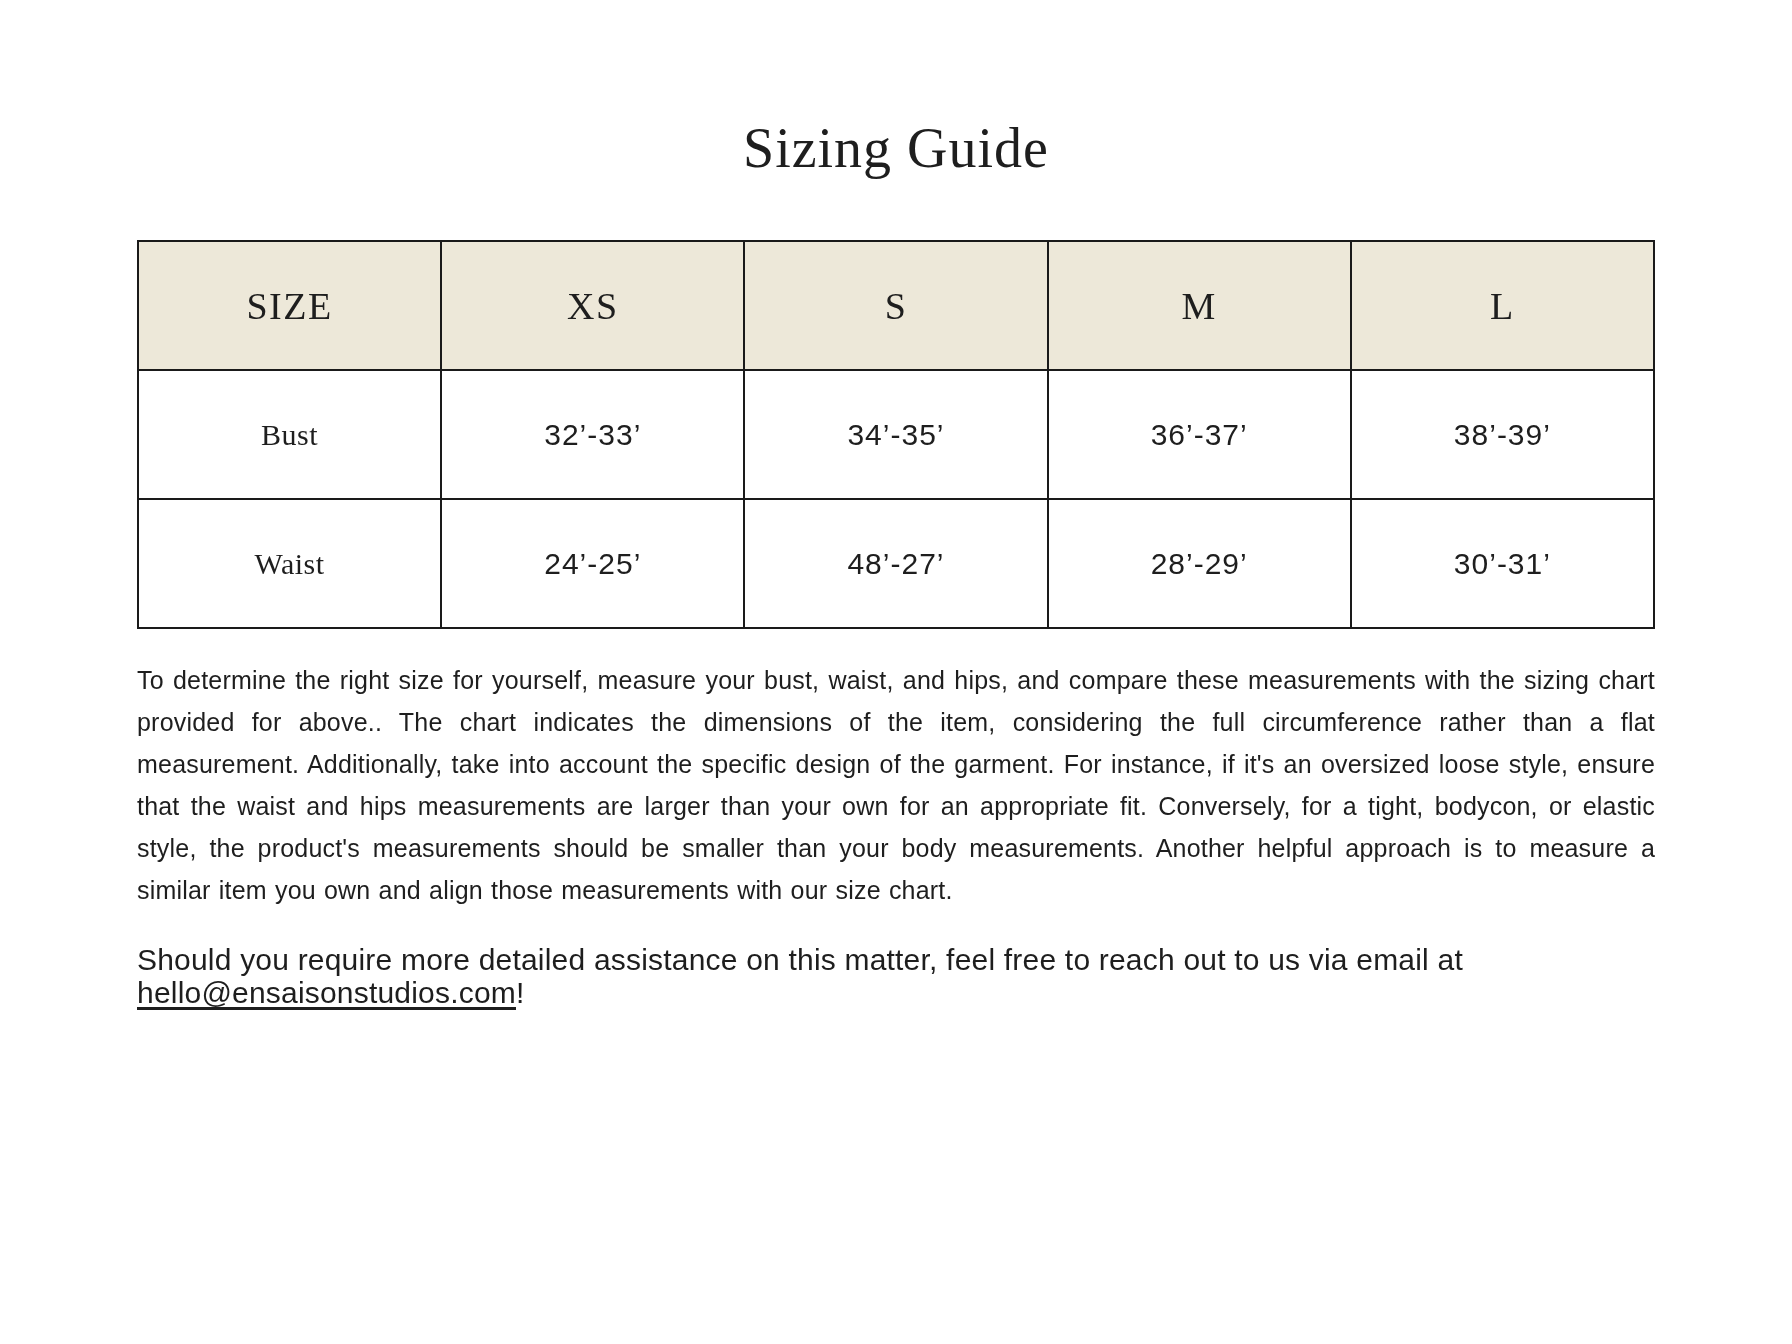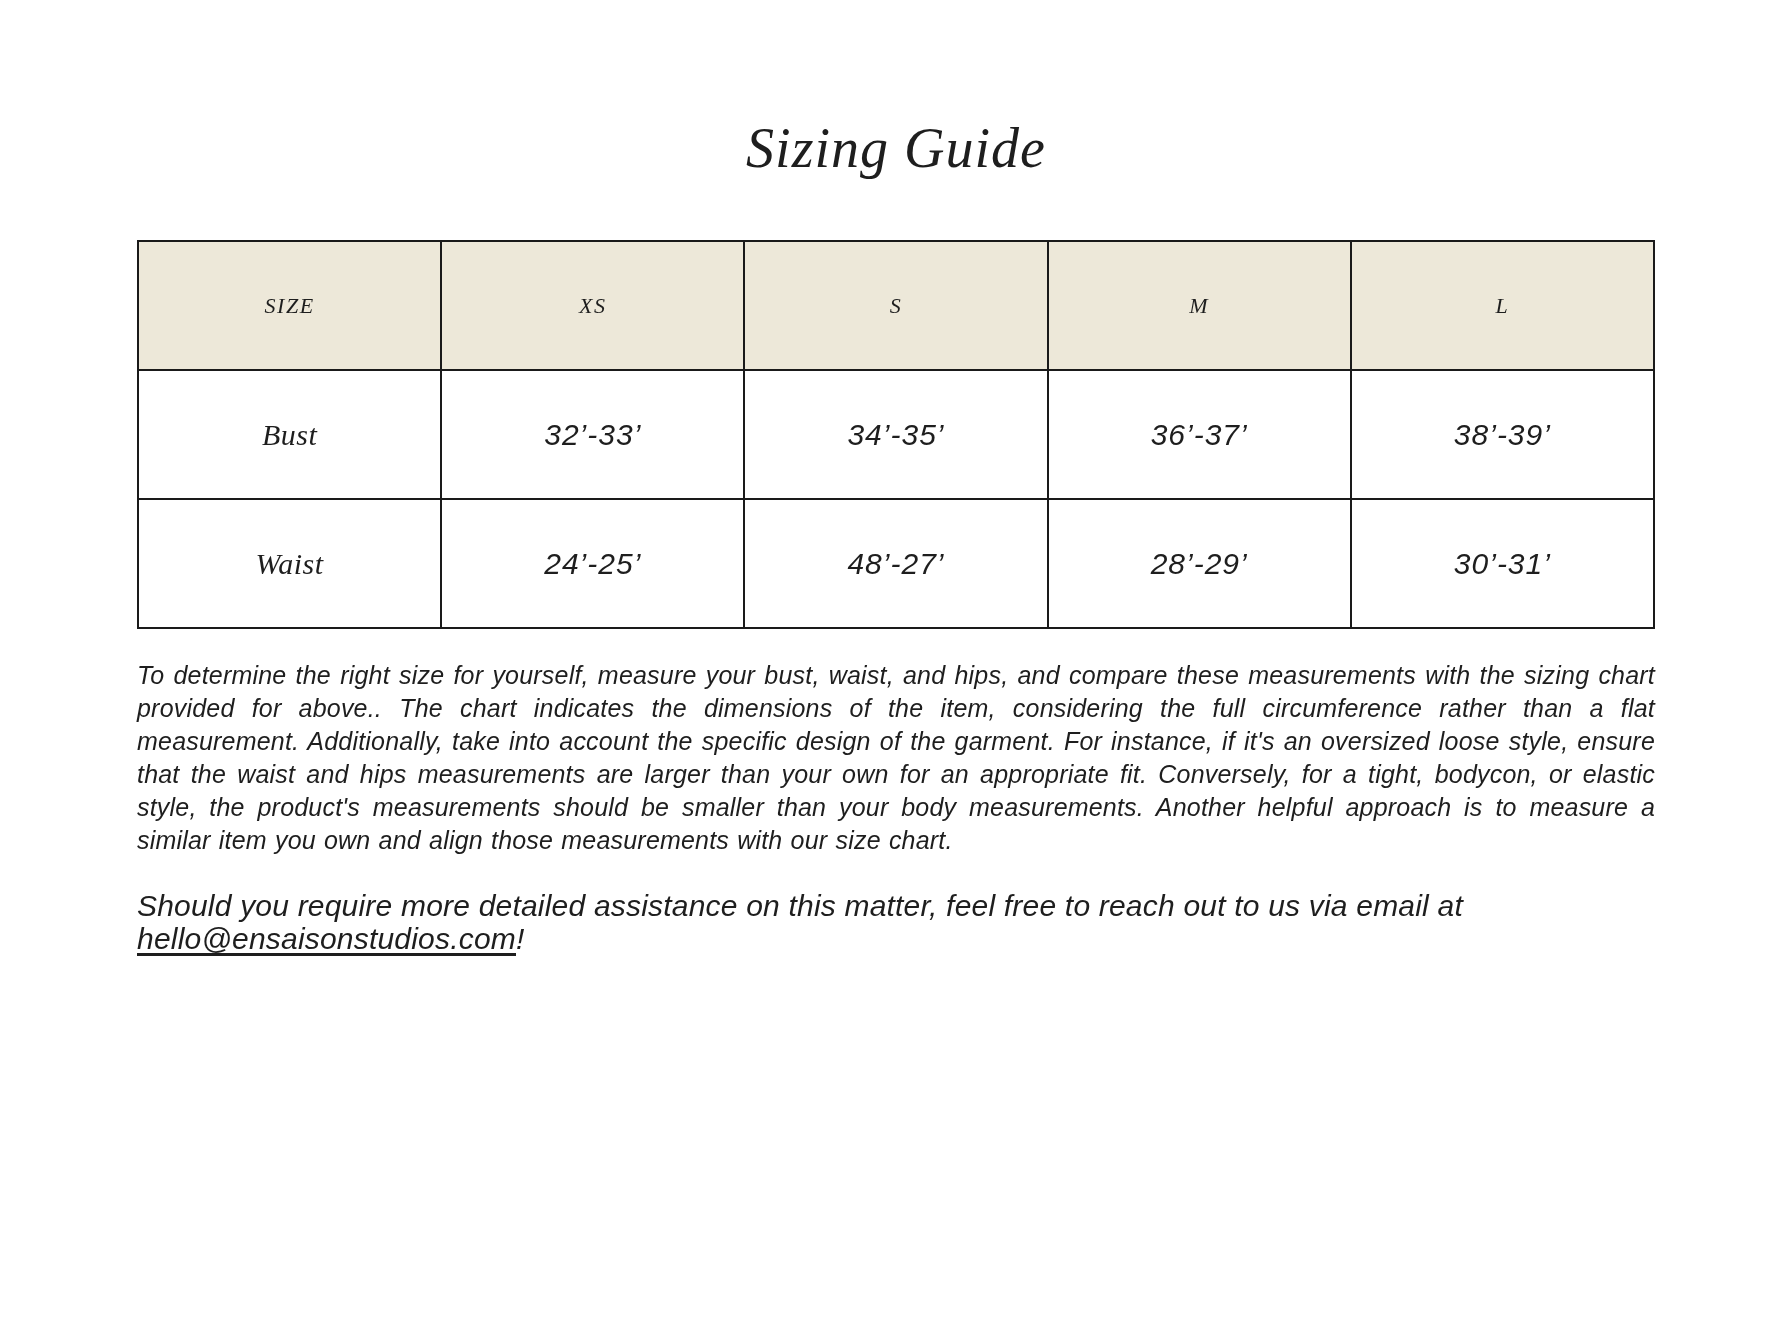--- a/index.html
+++ b/index.html
@@ -1,21 +1,21 @@
 <!DOCTYPE html>
 <html style="--header-bg: #EDE8D9; --border-color: #1A1A1A; --text-color: #1E1E1E; --page-bg: #FFFFFF;"><head>
 <meta charset="utf-8">
 <style>
   :root {
     --header-bg: #EDE8D9;
     --border-color: #1A1A1A;
     --text-color: #1E1E1E;
     --page-bg: #FFFFFF;
   }
-  * { margin: 0; padding: 0; box-sizing: border-box; font-style: italic; }
+  * { margin: 0; padding: 0; box-sizing: border-box; }
   html, body {
     width: 1792px;
     height: 1344px;
     background: var(--page-bg);
     color: var(--text-color);
     font-family: "Liberation Sans", sans-serif;
     overflow: hidden;
   }
   .page {
     width: 1792px;
@@ -40,21 +40,21 @@
   .size-table th, .size-table td {
     border: 2px solid var(--border-color);
     height: 129px;
     text-align: center;
     vertical-align: middle;
   }
   .size-table thead th {
     background: var(--header-bg);
     font-family: "Liberation Serif", serif;
     font-weight: 400;
-    font-size: 22px;
+    font-size: 38px;
     letter-spacing: 1.5px;
   }
   .size-table td.row-label {
     font-family: "Liberation Serif", serif;
     font-size: 30px;
     letter-spacing: 0.5px;
   }
   .size-table td.cell-value {
     font-family: "Liberation Sans", sans-serif;
     font-size: 30px;
@@ -63,21 +63,21 @@
   .subtitle {
     margin-top: 66px;
     font-family: "Liberation Serif", serif;
     font-weight: 400;
     font-size: 39px;
     letter-spacing: 0.3px;
   }
   .body-paragraph {
     margin-top: 30px;
     font-size: 25px;
-    line-height: 33px;
+    line-height: 42px;
     text-align: justify;
     letter-spacing: 0.2px;
     word-spacing: 1px;
   }
   .contact-line {
     margin-top: 32px;
     font-size: 30px;
     line-height: 33px;
     letter-spacing: 0.2px;
   }

